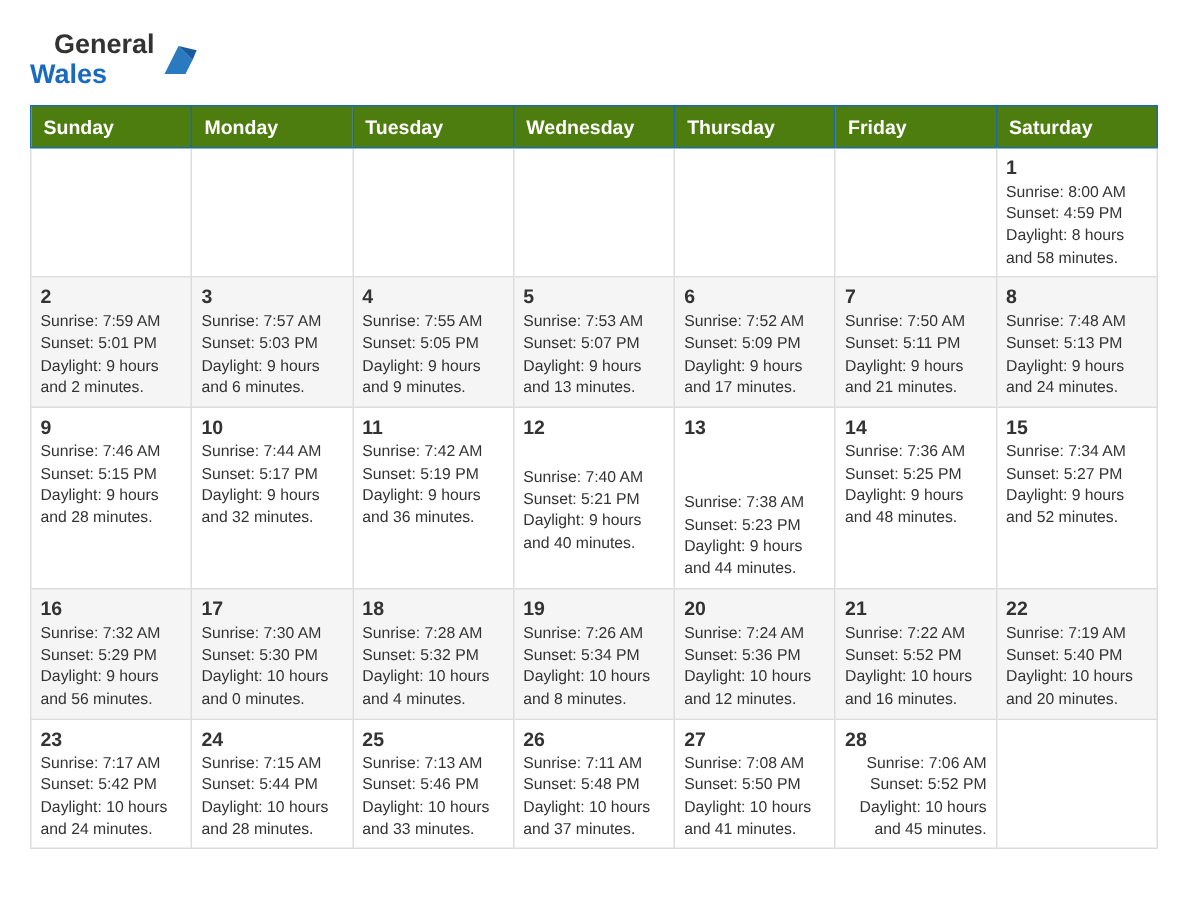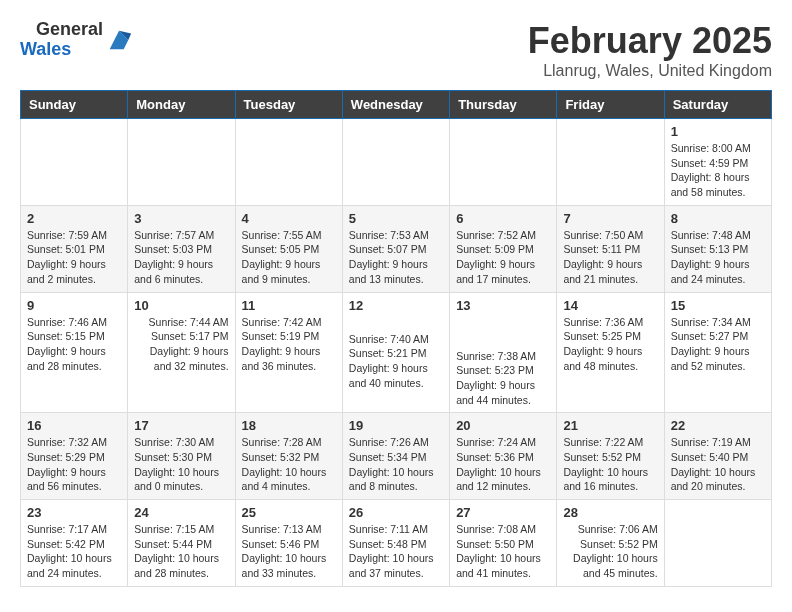--- a/index.html
+++ b/index.html
@@ -43,21 +43,21 @@
     .location {
       font-size: 16px;
       color: #555;
     }
     .calendar {
       width: 100%;
       border-collapse: collapse;
       border: 1px solid #ccc;
     }
     .calendar th {
-      background-color: #404040;
+      background-color: #4d7c0f;
       color: white;
       text-align: left;
       padding: 6px 8px;
       font-size: 13px;
       border: 1px solid #1a6aaf;
     }
     .calendar td {
       vertical-align: top;
       padding: 5px 6px;
       border: 1px solid #ddd;
@@ -96,24 +96,20 @@
           <div class="logo-text"><span class="logo-general">General</span></div>
           <div class="logo-text"><span class="logo-blue">Wales</span></div>
         </div>
         <svg class="logo-icon" viewBox="0 0 30 30" xmlns="http://www.w3.org/2000/svg">
           <polygon points="5,25 15,5 25,15 20,25" fill="#2a7abf"></polygon>
           <polygon points="15,5 25,15 28,8" fill="#1a5a9f"></polygon>
         </svg>
       </div>
     </div>
   </div>
-  <div class="title-block">
-    <div class="month-title">February 2025</div>
-    <div class="location">Llanrug, Wales, United Kingdom</div>
-  </div>
 </div>
 
 <table class="calendar">
   <thead>
     <tr>
     <th>Sunday</th>
         <th>Monday</th>
         <th>Tuesday</th>
         <th>Wednesday</th>
         <th>Thursday</th>
@@ -182,21 +178,21 @@
       </tr>
       <tr>
         <td>
           <span class="day-number">9</span>
           <div class="day-info" style="white-space: pre-line;">Sunrise: 7:46 AM
 Sunset: 5:15 PM
 Daylight: 9 hours and 28 minutes.</div>
         </td>
         <td>
           <span class="day-number">10</span>
-          <div class="day-info" style="white-space: pre-line; text-align: right;">Sunrise: 7:44 AM
+          <div class="day-info" style="white-space: pre-line;">Sunrise: 7:44 AM
 Sunset: 5:17 PM
 Daylight: 9 hours and 32 minutes.</div>
         </td>
         <td>
           <span class="day-number">11</span>
           <div class="day-info" style="white-space: pre-line;">Sunrise: 7:42 AM
 Sunset: 5:19 PM
 Daylight: 9 hours and 36 minutes.</div>
         </td>
         <td>

